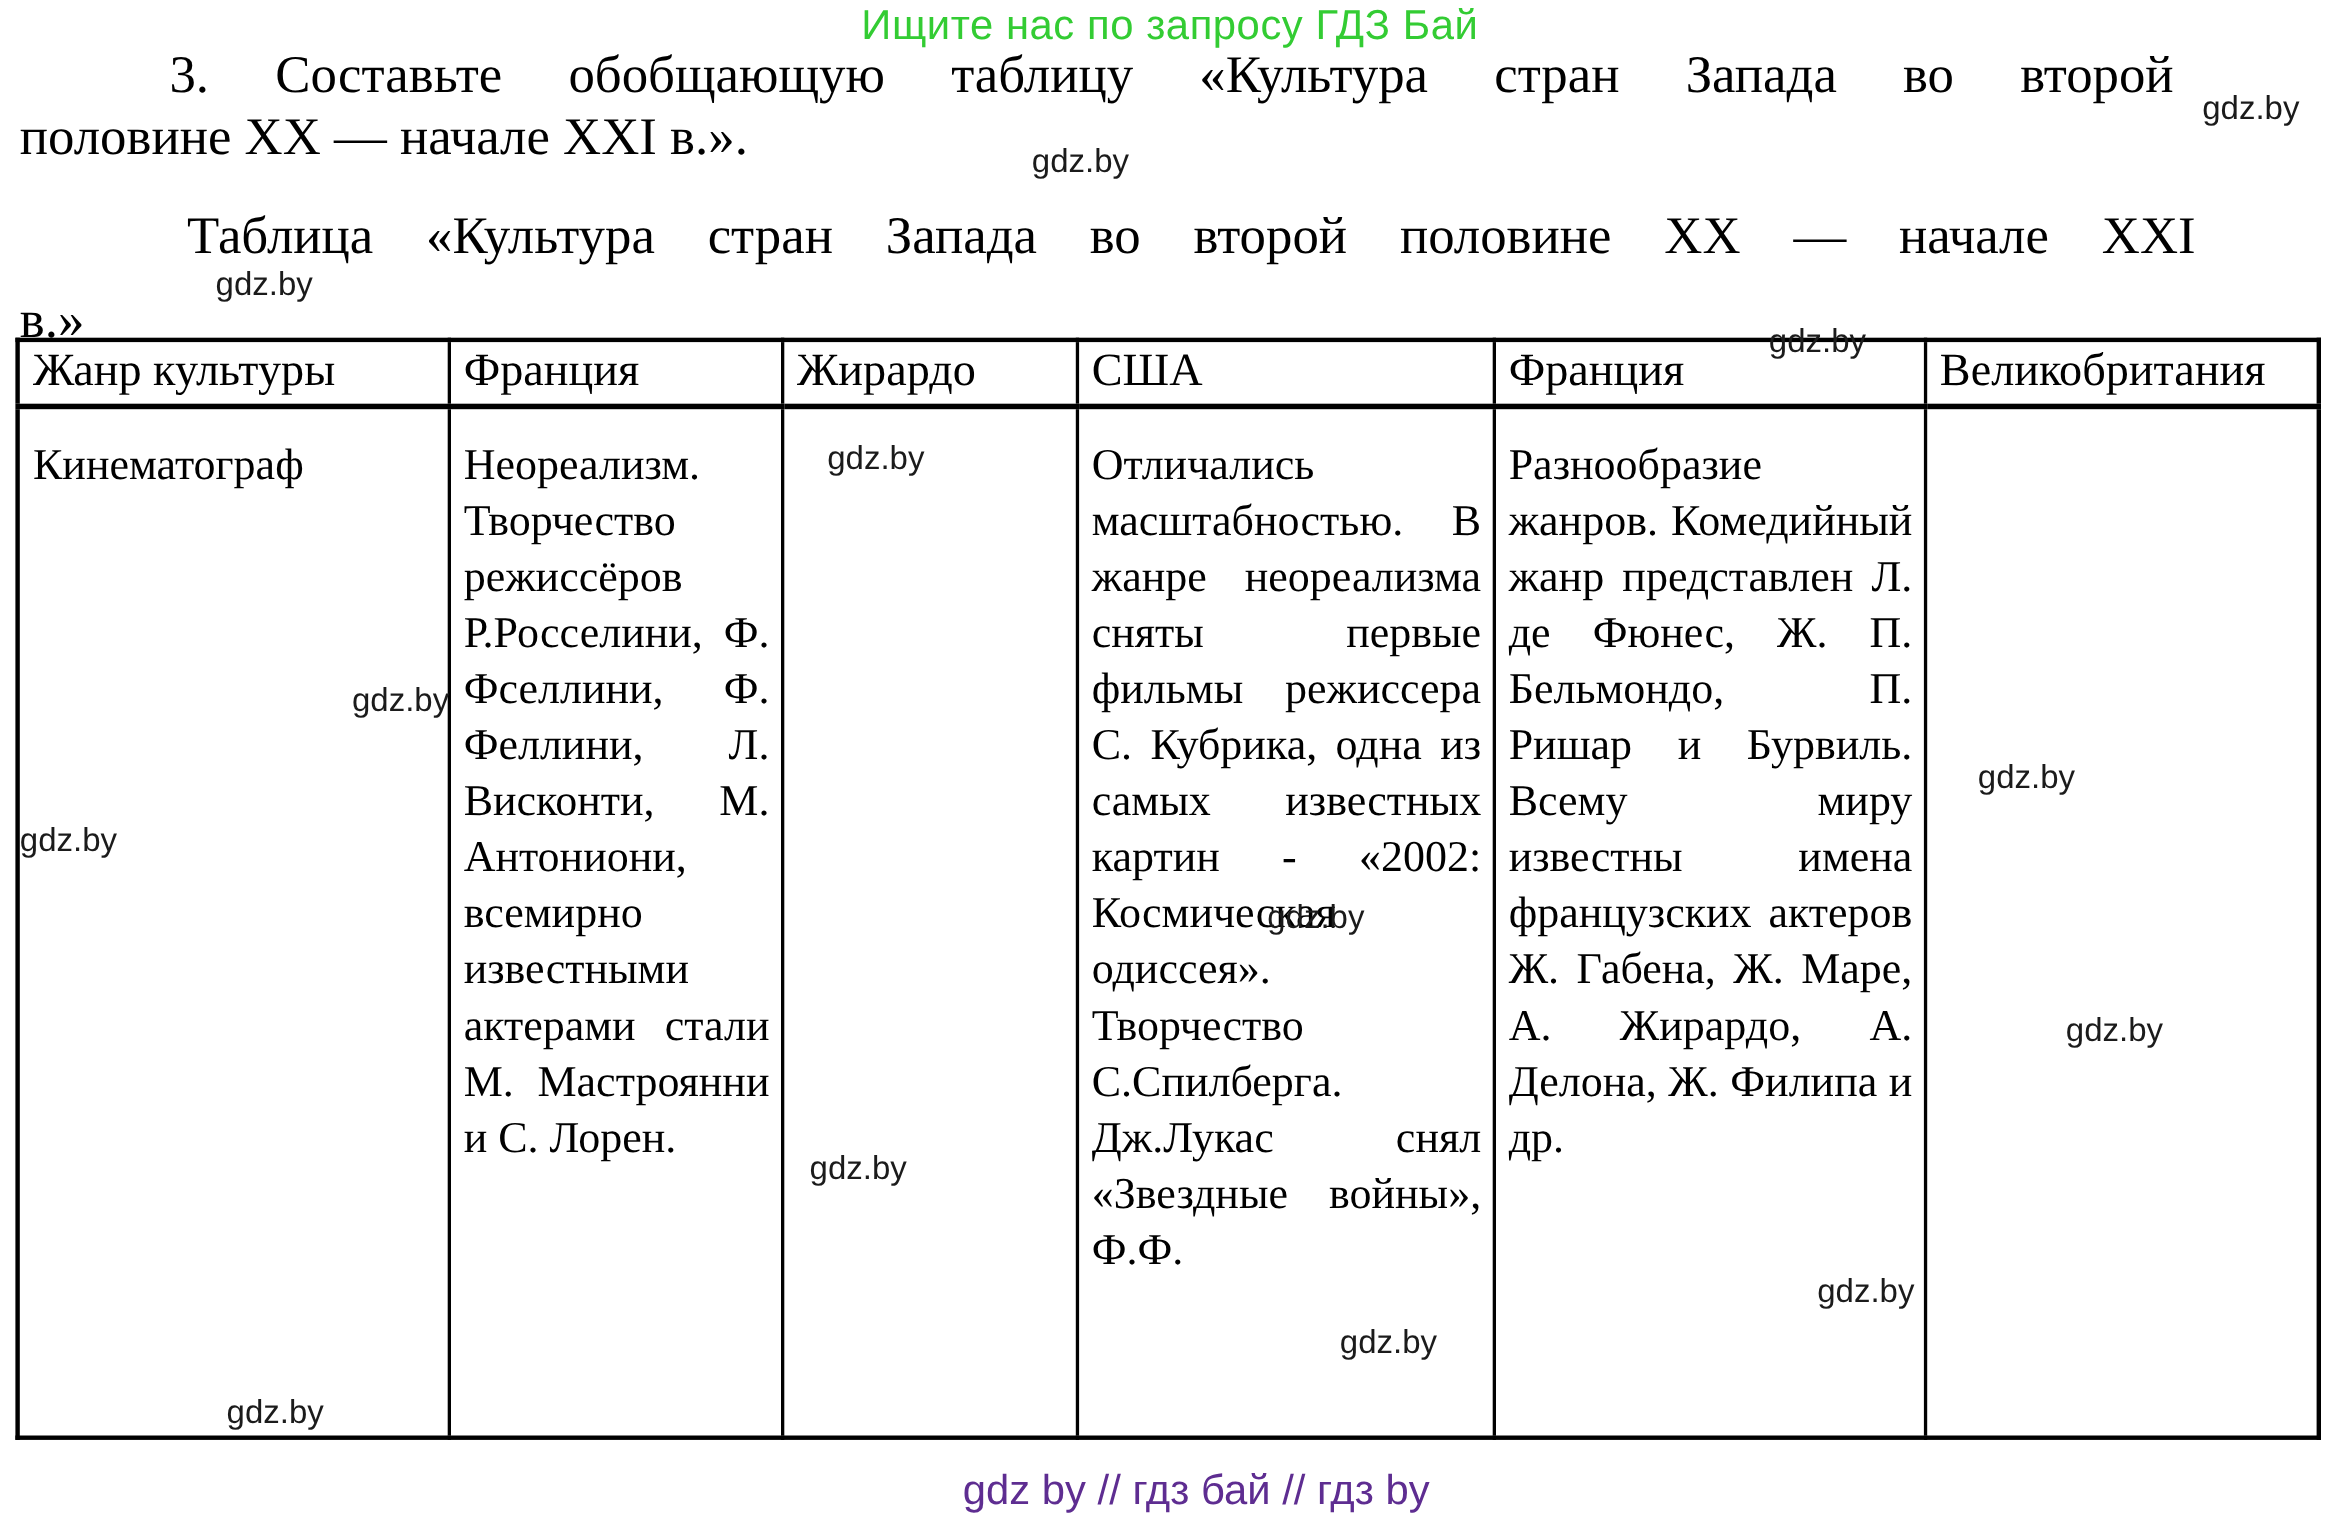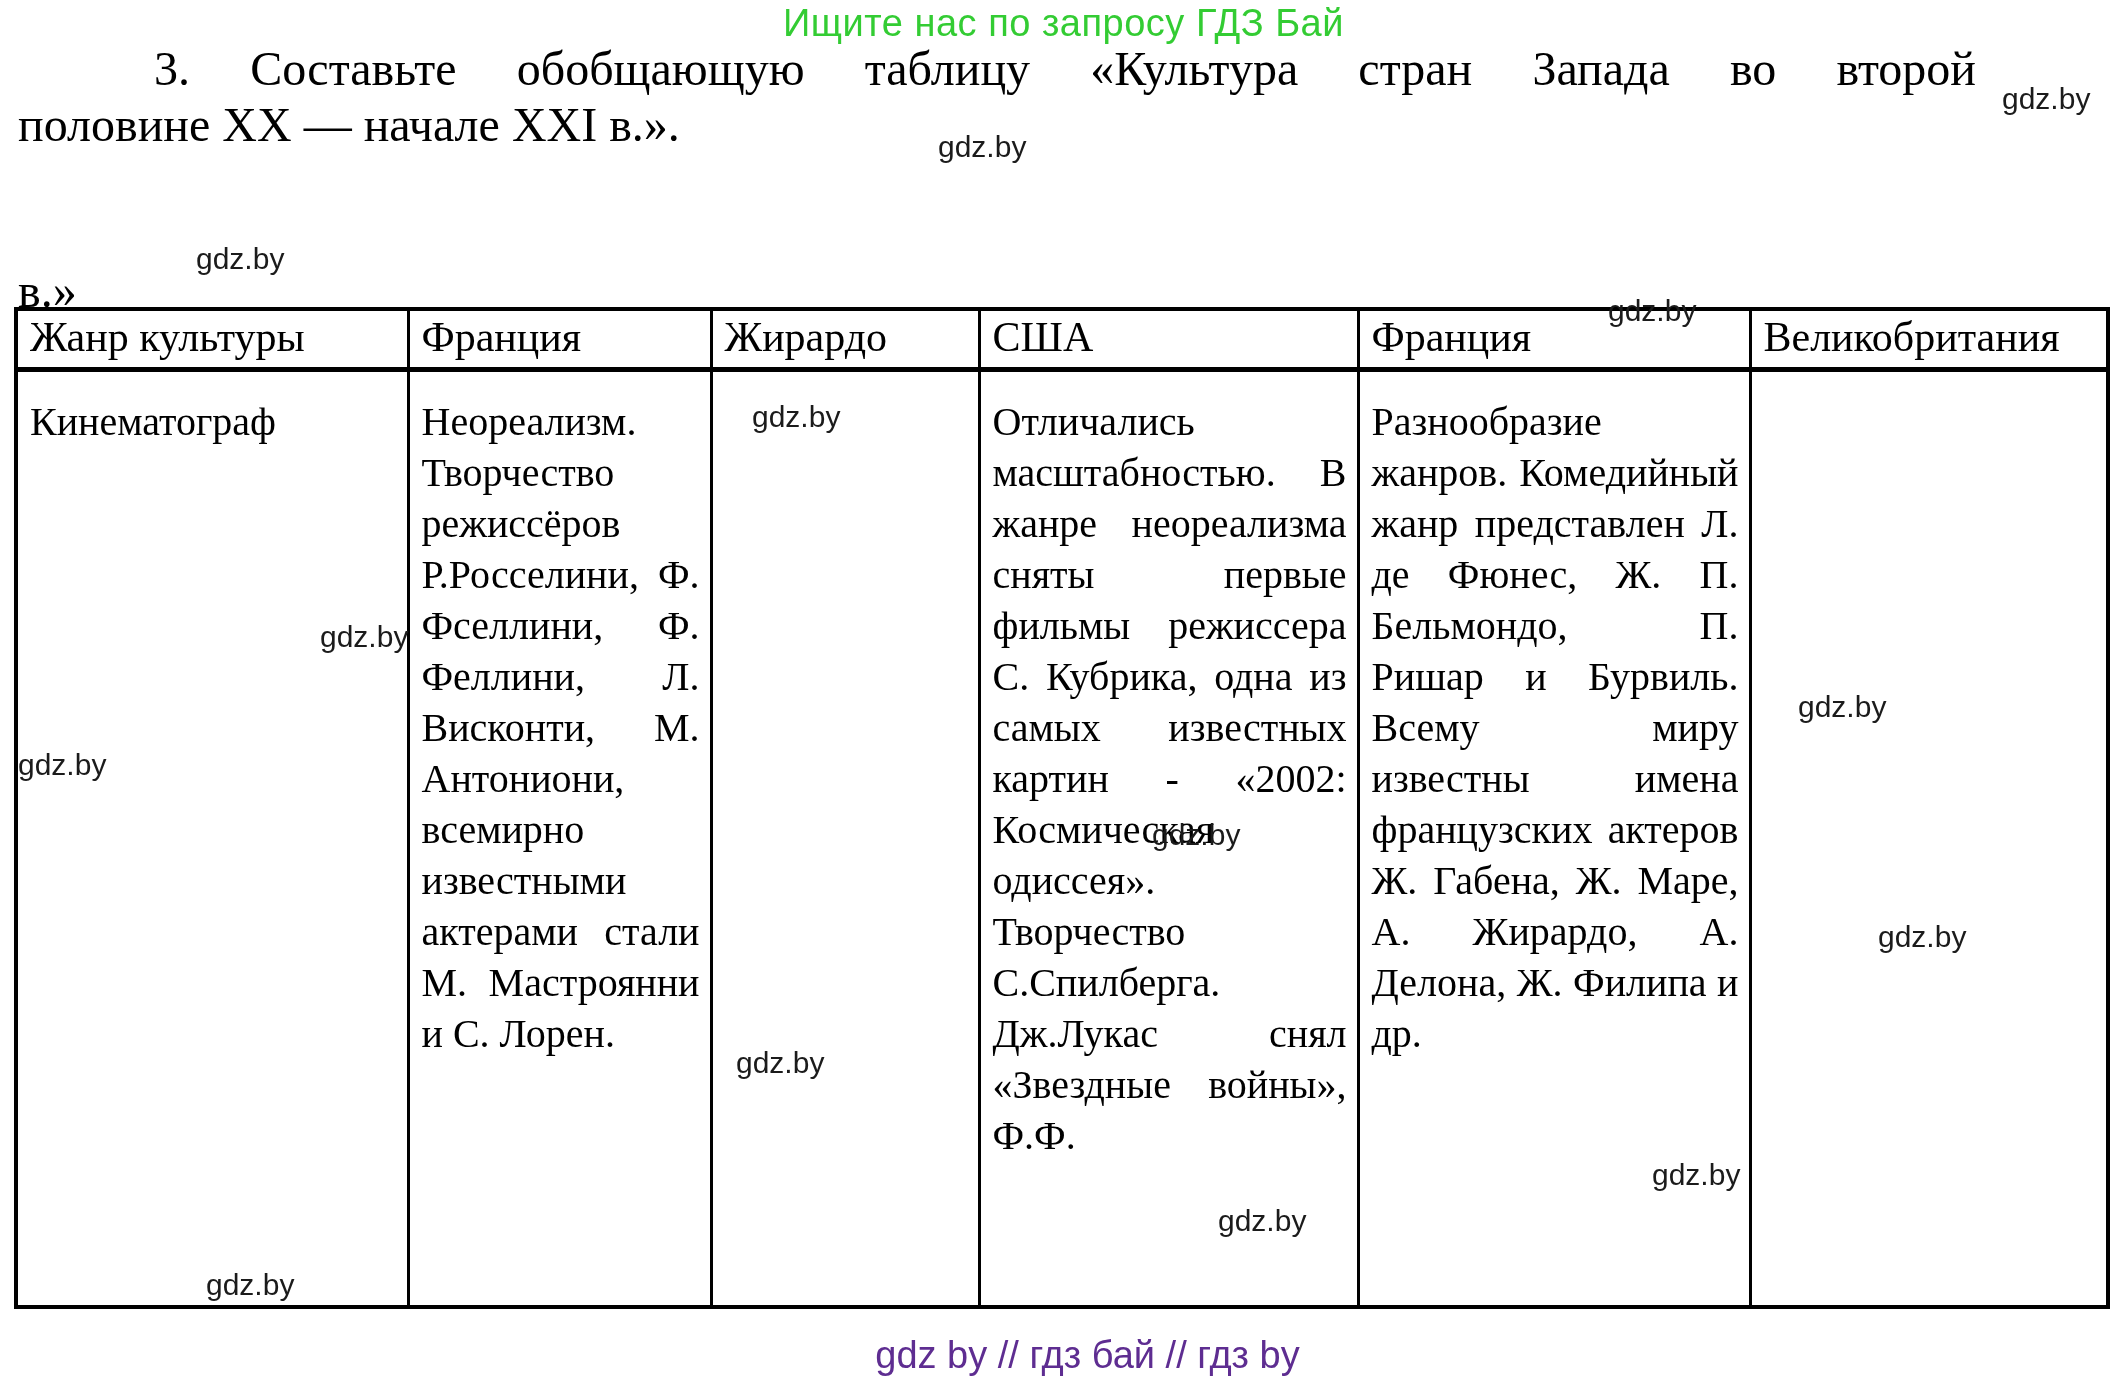--- a/index.html
+++ b/index.html
@@ -89,20 +89,21 @@
 <body>
 
 <div id="page">
 
   <div class="promo" style="color: rgb(51, 204, 51);">Ищите нас по запросу ГДЗ Бай</div>
 
   <div class="line-justified" style="left:154px; top:40px; width:1822px;">3. Составьте обобщающую таблицу «Культура стран Запада во второй</div>
 
   <div class="line-left" style="left:18px; top:96px;">половине XX — начале XXI в.».</div>
 
+  <div class="line-justified" style="left:170px; top:186px; width:1826px;">Таблица «Культура стран Запада во второй половине XX — начале XXI</div>
 
   <div class="line-left" style="left:18px; top:262px;">в.»</div>
 
   <table class="main">
     <colgroup>
       <col style="width:392px">
         <col style="width:303px">
         <col style="width:268px">
       <col style="width:379px">
         <col style="width:392px">

